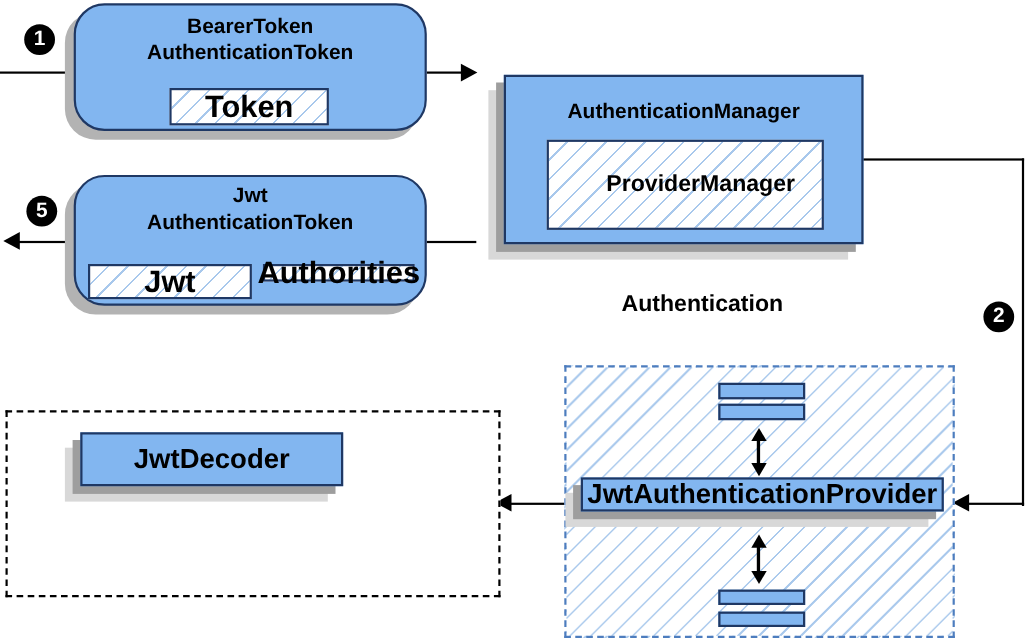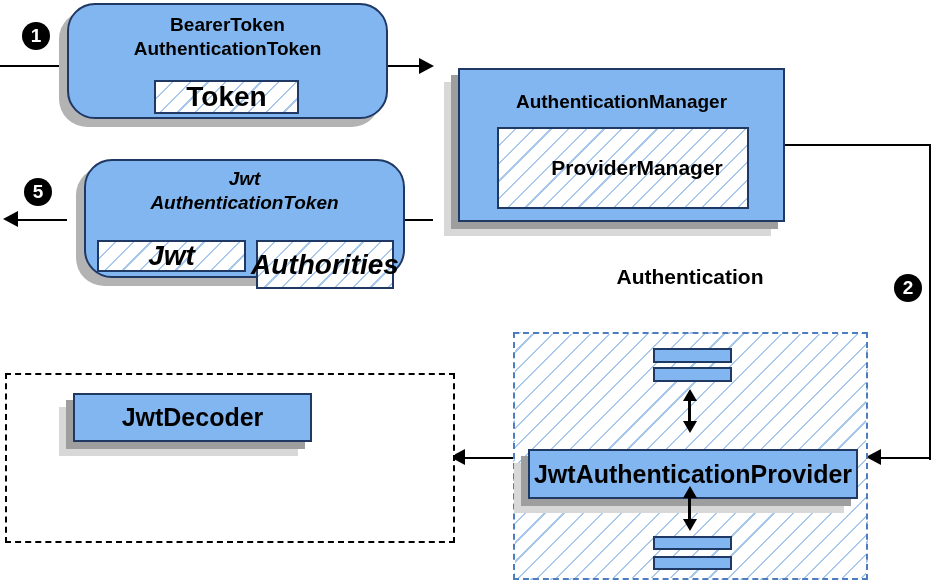--- a/index.html
+++ b/index.html
@@ -69,21 +69,21 @@
   .arr-down{position:absolute;width:0;height:0;
     border-left:7px solid transparent;border-right:7px solid transparent;
     border-top:12px solid var(--connector);}
   .marker{
     position:absolute;width:28px;height:28px;border-radius:50%;
     background:var(--marker-bg);color:var(--marker-text);
     display:flex;align-items:center;justify-content:center;
     font-size:19px;font-weight:bold;
   }
   .group-title{
-    position:absolute;text-align:center;font-weight:bold;font-size:21px;line-height:25px;
+    position:absolute;font-weight:bold;font-size:21px;line-height:25px;
   }
 </style>
 </head>
 <body>
 
 <div class="stage">
 
   <div class="marker" style="left:22px;top:22px;">1</div>
   <div class="marker" style="left:894px;top:274px;">2</div>
   <div class="marker" style="left:28px;top:406px;">3</div>
@@ -116,29 +116,29 @@
     </div>
   </div>
 
   <div class="box shadow2" style="left:433px;top:68px;width:327px;height:154px;margin-left:25px;">
     <div class="title" style="margin-top:20px;">AuthenticationManager</div>
     <div class="hatch" style="left:37px;top:57px;width:252px;height:82px;font-size:21px;padding-left:28px;">
       <span>ProviderManager</span>
     </div>
   </div>
 
-  <div class="box rounded shadow1" style="left:84px;top:159px;width:321px;height:119px;font-style:italic;">
+  <div class="box rounded shadow1" style="left:67px;top:159px;width:321px;height:119px;">
     <div class="title" style="margin-top:6px;">
       <div>Jwt</div>
       <div>AuthenticationToken</div>
     </div>
     <div class="hatch" style="left:11px;top:79px;width:149px;height:32px;">
       <span>Jwt</span>
     </div>
-    <div class="hatch" style="left:170px;top:79px;width:138px;height:49px;">
+    <div class="hatch" style="left:170px;top:79px;width:138px;height:16px;">
       <span>Authorities</span>
     </div>
   </div>
 
   <div class="dashed-black" style="left:5px;top:373px;width:450px;height:170px;"></div>
   <div class="flat-label box shadow2" style="left:73px;top:393px;width:239px;height:49px;">
     <span>JwtDecoder</span>
   </div>
 
   <div class="group-title" style="left:565px;top:264px;width:250px;">
@@ -146,21 +146,21 @@
   </div>
   <div class="dashed-blue-hatch" style="left:513px;top:332px;width:355px;height:248px;"></div>
 
   <div class="mini" style="left:653px;top:348px;"></div>
   <div class="mini" style="left:653px;top:367px;"></div>
 
   <div class="arr-up" style="left:683px;top:389px;"></div>
   <div class="vline" style="left:688px;top:400px;height:23px;width:3px;"></div>
   <div class="arr-down" style="left:683px;top:421px;"></div>
 
-  <div class="flat-label box shadow2" style="left:528px;top:434px;width:330px;height:50px;margin-top:15px;">
+  <div class="flat-label box shadow2" style="left:528px;top:434px;width:330px;height:31px;">
     <span>JwtAuthenticationProvider</span>
   </div>
 
   <div class="arr-up" style="left:683px;top:486px;"></div>
   <div class="vline" style="left:688px;top:497px;height:24px;width:3px;"></div>
   <div class="arr-down" style="left:683px;top:519px;"></div>
 
   <div class="mini" style="left:653px;top:536px;height:14px;"></div>
   <div class="mini" style="left:653px;top:556px;height:14px;"></div>
 

